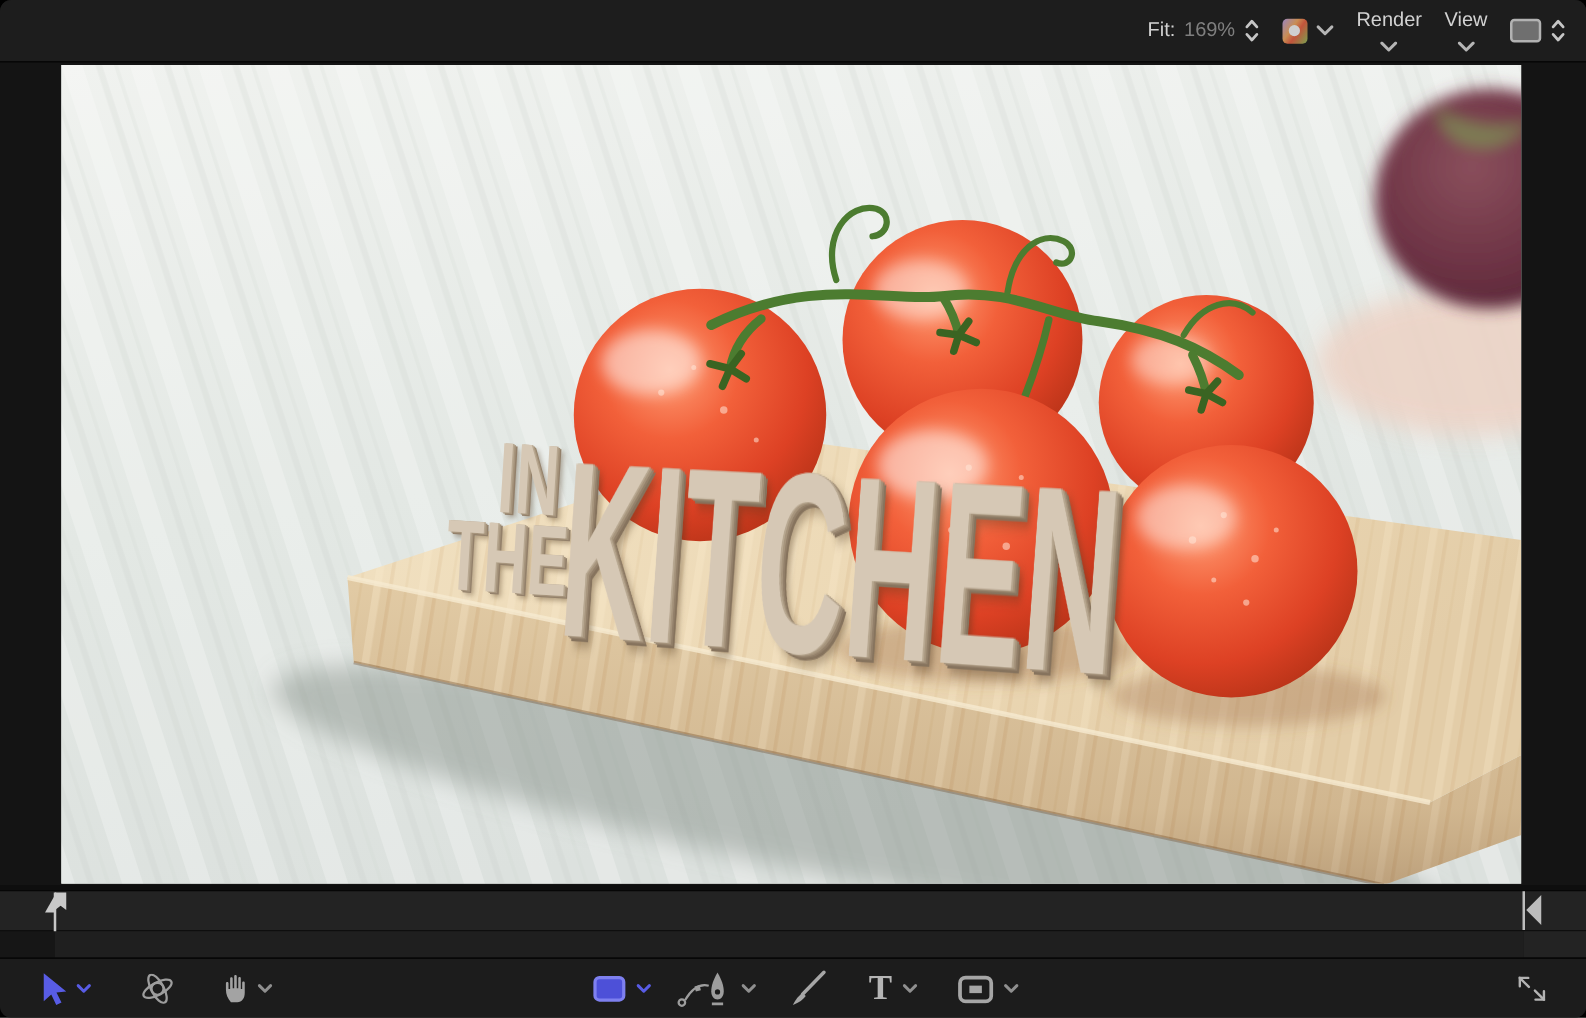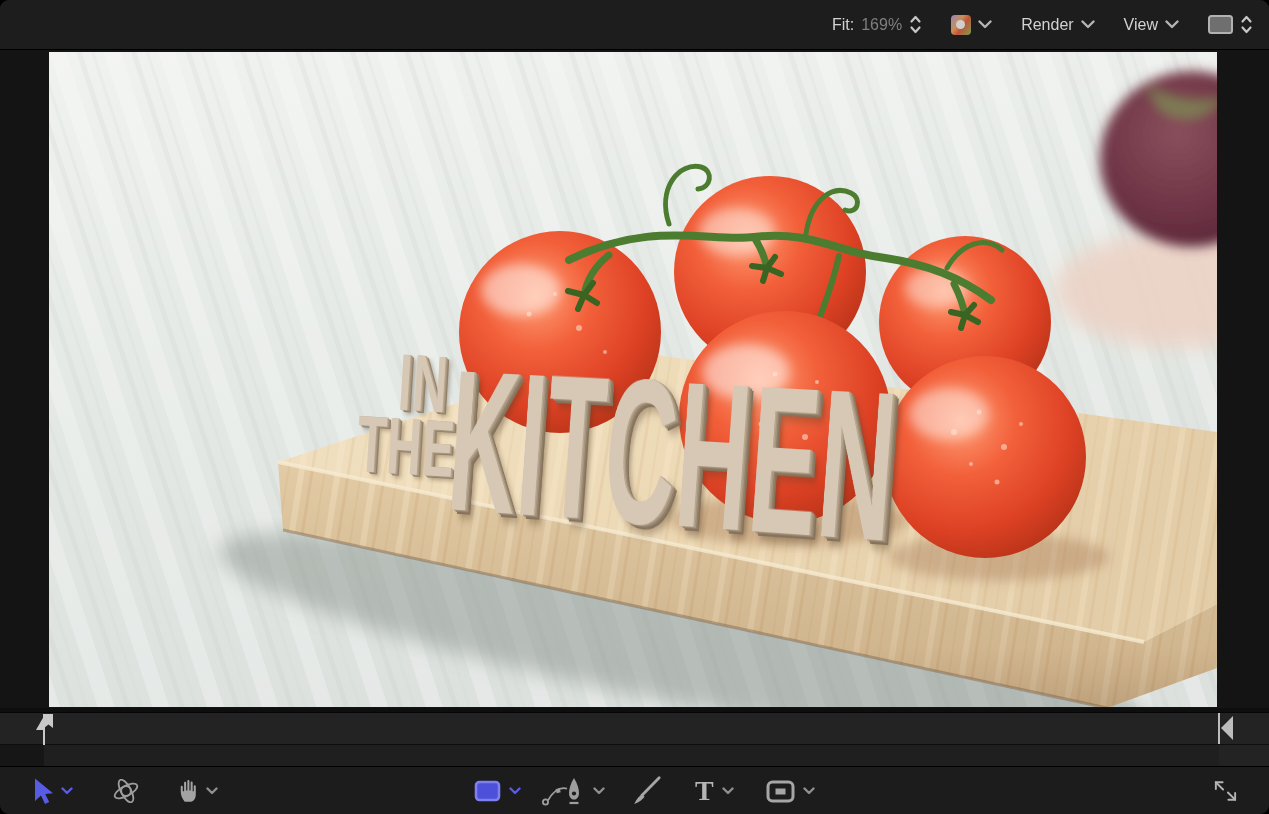--- a/index.html
+++ b/index.html
@@ -2,33 +2,33 @@
 <html><head>
 <meta charset="utf-8">
 <style>
   html,body{margin:0;padding:0;background:#000;}
   .app{position:relative;width:1269px;height:814px;background:#141414;border-radius:9px;overflow:hidden;
        font-family:"Liberation Sans",sans-serif;-webkit-font-smoothing:antialiased;}
 
   
   .topbar{position:absolute;left:0;top:0;width:100%;height:50px;background:#1d1d1d;
           border-bottom:1px solid #000;display:flex;align-items:center;justify-content:flex-end;
-          gap:29px;padding-right:16px;box-sizing:border-box;}
+          gap:18px;padding-right:16px;box-sizing:border-box;}
   .tb-group{display:flex;align-items:center;gap:7px;color:#d2d2d2;font-size:16px;}
   .tb-label{color:#d2d2d2;}
   .tb-dim{color:#7f7f7f;}
   .chev{color:#b5b5b5;display:inline-flex;}
   .chev.blue{color:#585ce5;}
   .stepper{color:#c6c6c6;display:inline-flex;}
   .swatch{width:20px;height:20px;border-radius:4px;position:relative;
           background:linear-gradient(125deg,#9a85c0 0%,#c98e54 38%,#c2543b 58%,#7aa04f 100%);}
   .swatch::after{content:"";position:absolute;left:5px;top:5px;width:9px;height:9px;border-radius:50%;background:#cfcfcf;}
   .displaybox{width:25px;height:19px;background:#6f6f6f;border:2px solid #b2b2b2;border-radius:3.5px;box-sizing:border-box;}
   button.bare{background:none;border:none;padding:0;margin:0;display:flex;align-items:center;gap:7px;
-              color:#d2d2d2;font-size:16px;font-family:inherit;cursor:default;}
+              color:#d2d2d2;font-size:16px;font-family:inherit;cursor:default;flex-direction:column;}
 
   
   .canvas{position:absolute;left:0;top:51px;width:1269px;height:657px;background:#141414;}
   .viewport{position:absolute;left:49px;top:1px;width:1168px;height:655px;overflow:hidden;background:#e6eae6;}
   .scene{position:absolute;left:0;top:0;width:100%;height:100%;display:block;}
 
   
   .title-layer{position:absolute;inset:0;pointer-events:none;}
   .word{position:absolute;font-weight:bold;color:#d6c8b5;}
   .word-inthe{left:252px;top:297px;width:145px;text-align:right;transform:rotate(3.5deg);}

